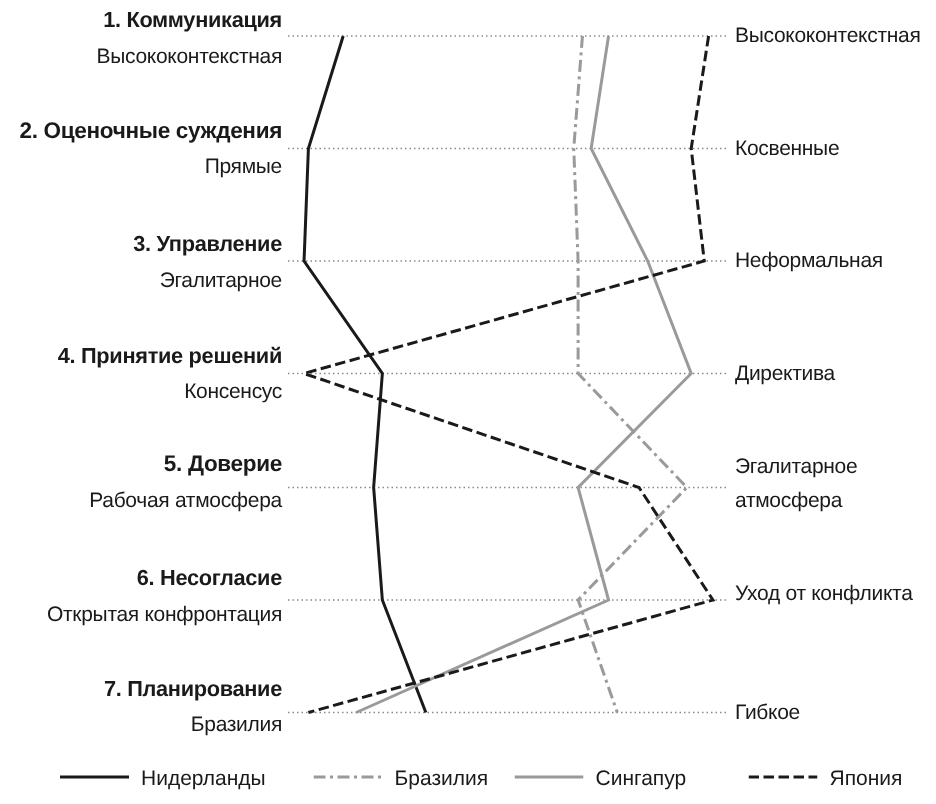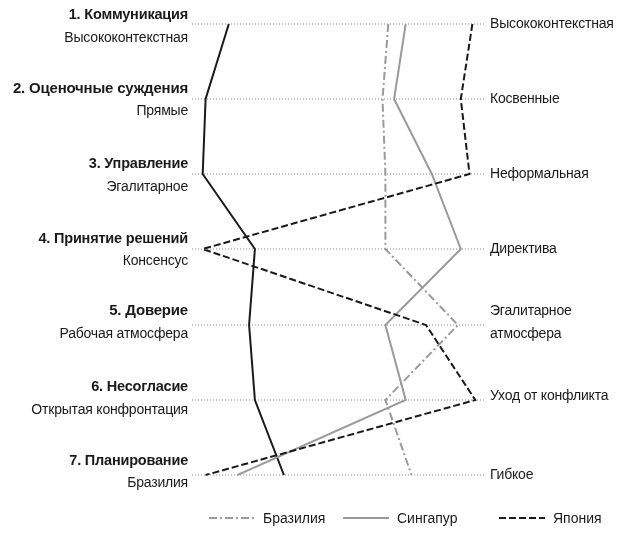--- a/index.html
+++ b/index.html
@@ -58,20 +58,26 @@
     </g>
   <g id="lines">
       <polyline points="228.8,24 205.6,99 202.7,174 254.9,249 249.1,325 254.9,400 283.9,475" fill="none" stroke="#1a1a1a" stroke-width="2" stroke-linejoin="miter"></polyline>
       <polyline points="388.3,24 382.5,99 385.4,174 385.4,249 457.9,325 385.4,400 411.5,475" fill="none" stroke="#9a9a9a" stroke-width="2" stroke-linejoin="miter" stroke-dasharray="8 3 2 3"></polyline>
       <polyline points="405.7,24 394.1,99 431.8,174 460.8,249 385.4,325 405.7,400 237.5,475" fill="none" stroke="#9a9a9a" stroke-width="2" stroke-linejoin="miter"></polyline>
       <polyline points="472.4,24 460.8,99 469.5,174 202.7,249 426.0,325 475.3,400 205.6,475" fill="none" stroke="#1a1a1a" stroke-width="2" stroke-linejoin="miter" stroke-dasharray="7 3"></polyline>
     </g>
 </svg>
 
 <div class="legend">
+  <div class="leg-item" style="left:40px">
+    <svg width="46" height="6">
+        <line x1="0" y1="3" x2="46" y2="3" stroke="#1a1a1a" stroke-width="2"></line>
+      </svg>
+    <span>Нидерланды</span>
+  </div>
   <div class="leg-item" style="left:209px">
     <svg width="46" height="6">
         <line x1="0" y1="3" x2="46" y2="3" stroke="#9a9a9a" stroke-width="2" stroke-dasharray="8 3 2 3"></line>
       </svg>
     <span>Бразилия</span>
   </div>
   <div class="leg-item" style="left:343px">
     <svg width="46" height="6">
         <line x1="0" y1="3" x2="46" y2="3" stroke="#9a9a9a" stroke-width="2"></line>
       </svg>

